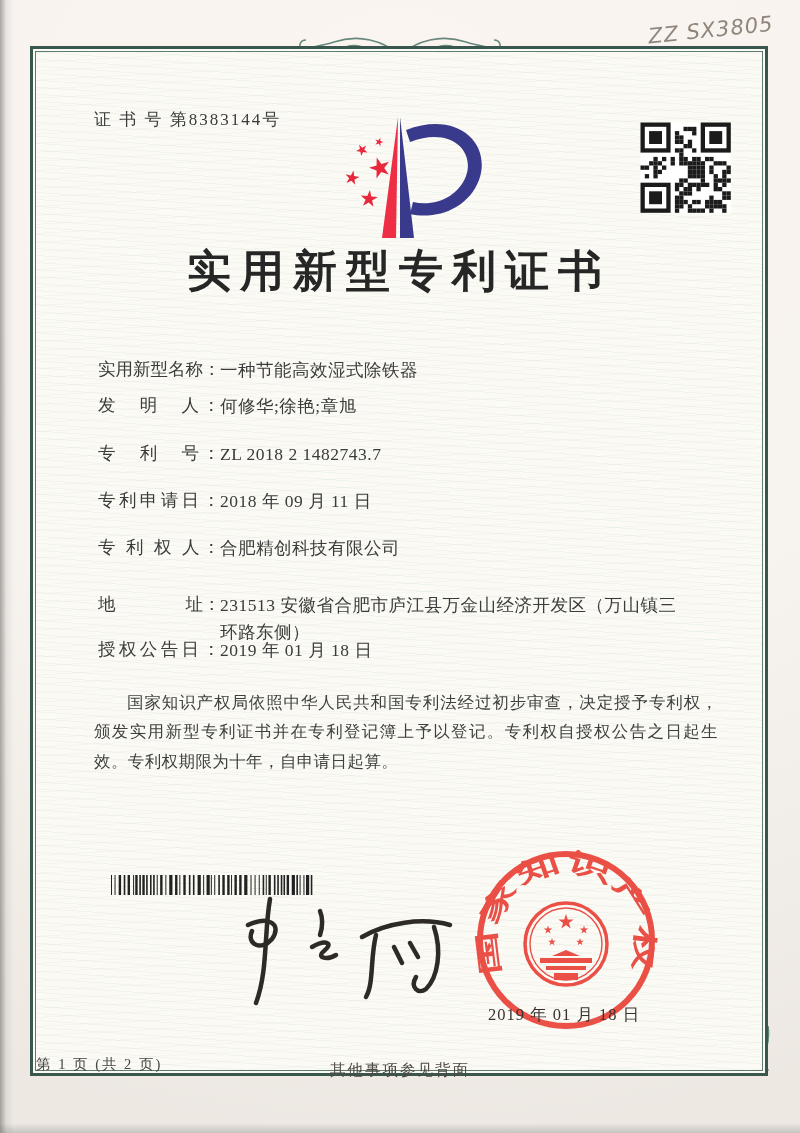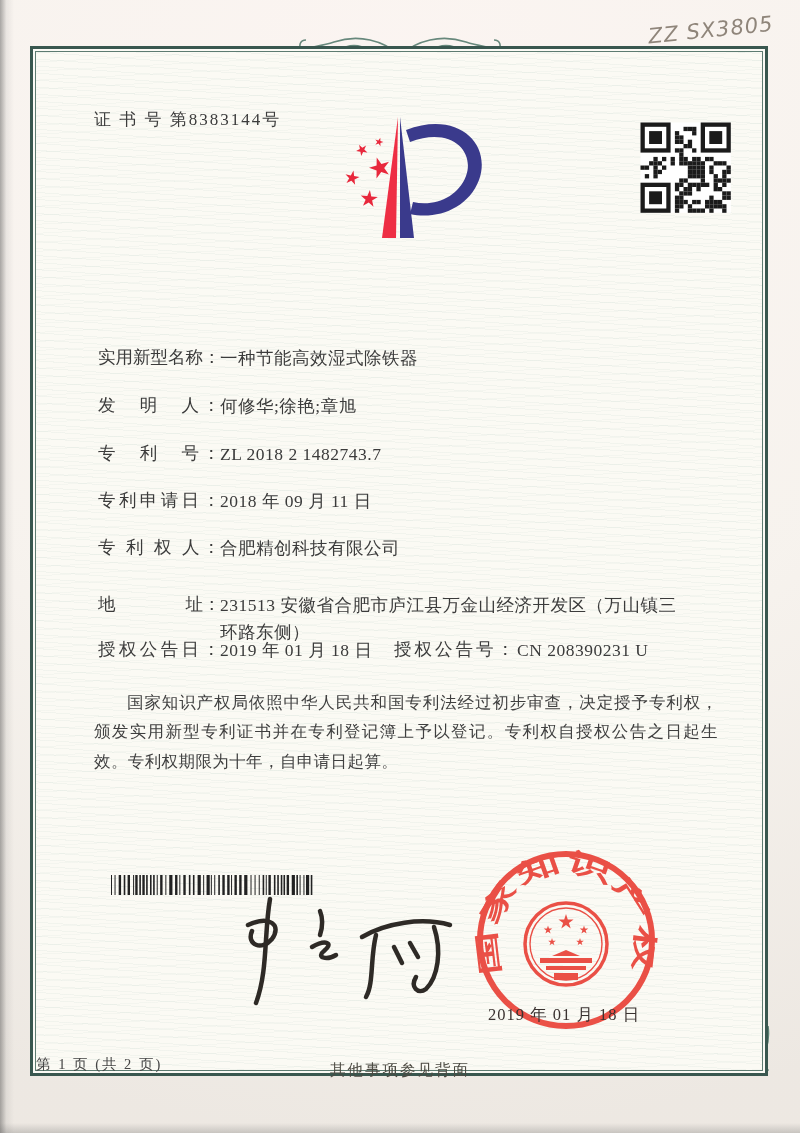--- a/index.html
+++ b/index.html
@@ -256,43 +256,43 @@
           <rect x="6.8" y="6.8" width="21.5" height="21.5" fill="#fff"></rect>
           <rect x="11.1" y="11.1" width="12.899999999999999" height="12.899999999999999" fill="#1b1b1b"></rect>
           <rect x="62.699999999999996" y="2.5" width="30.099999999999998" height="30.099999999999998" fill="#1b1b1b"></rect>
           <rect x="67" y="6.8" width="21.5" height="21.5" fill="#fff"></rect>
           <rect x="71.3" y="11.1" width="12.899999999999999" height="12.899999999999999" fill="#1b1b1b"></rect>
           <rect x="2.5" y="62.699999999999996" width="30.099999999999998" height="30.099999999999998" fill="#1b1b1b"></rect>
           <rect x="6.8" y="67" width="21.5" height="21.5" fill="#fff"></rect>
           <rect x="11.1" y="71.3" width="12.899999999999999" height="12.899999999999999" fill="#1b1b1b"></rect>
         </svg>
 
+      <div class="title">实用新型专利证书</div>
 
       <div class="fields">
-        <div class="frow" style="top:0px">
+        <div class="frow" style="top:12px">
           <span class="flabel">实用新型名称：</span><span class="fvalue">一种节能高效湿式除铁器</span>
         </div>
         <div class="frow" style="top:48px">
           <span class="flabel">发　明　人：</span><span class="fvalue">何修华;徐艳;章旭</span>
         </div>
         <div class="frow" style="top:96px">
           <span class="flabel">专　利　号：</span><span class="fvalue">ZL 2018 2 1482743.7</span>
         </div>
         <div class="frow" style="top:143px">
           <span class="flabel">专利申请日：</span><span class="fvalue">2018 年 09 月 11 日</span>
         </div>
         <div class="frow" style="top:190px">
           <span class="flabel">专 利 权 人：</span><span class="fvalue">合肥精创科技有限公司</span>
         </div>
         <div class="frow" style="top:247px">
           <span class="flabel">地　　　　址：</span><span class="fvalue">231513 安徽省合肥市庐江县万金山经济开发区（万山镇三环路东侧）</span>
         </div>
         <div class="frow" style="top:292px">
           <span><span class="flabel">授权公告日：</span><span class="fvalue">2019 年 01 月 18 日</span></span>
-          <span class="grant-no"><span class="flabel">授权公告号：</span><span class="fvalue">CN 208390231 U</span></span>
         </div>
       </div>
 
       <div class="paras">
         <p>国家知识产权局依照中华人民共和国专利法经过初步审查，决定授予专利权，颁发实用新型专利证书并在专利登记簿上予以登记。专利权自授权公告之日起生效。专利权期限为十年，自申请日起算。</p>
       </div>
 
       <svg class="barcode" id="barcode-svg" viewBox="0 0 208 20" preserveAspectRatio="none">
           <rect x="2" y="0" width="1" height="20" fill="#222"></rect>
           <rect x="5.537868780613816" y="0" width="1" height="20" fill="#222"></rect>

